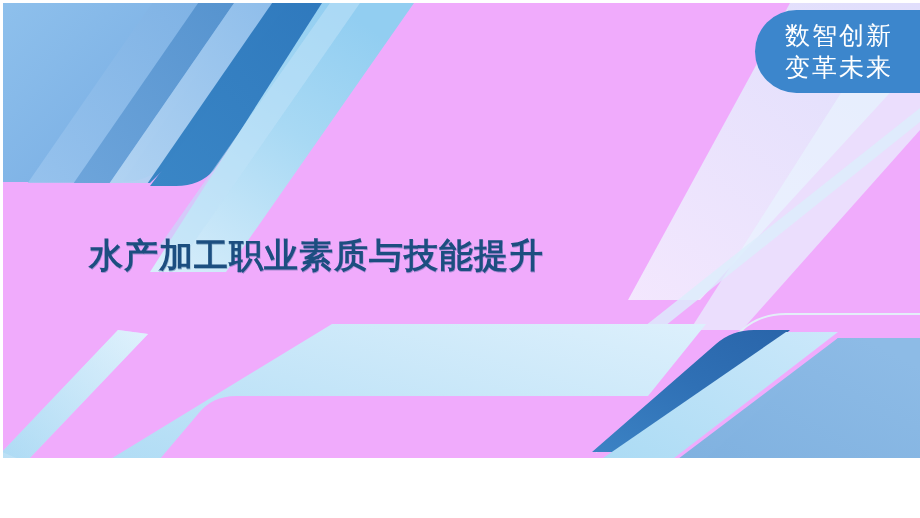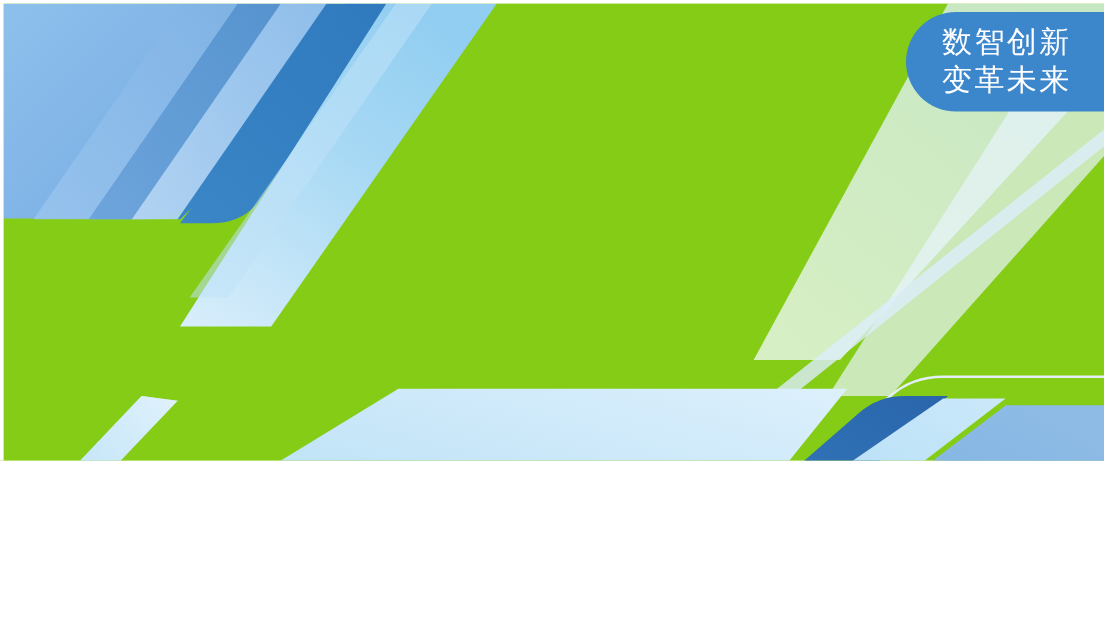--- a/index.html
+++ b/index.html
@@ -8,22 +8,22 @@
     padding: 0;
     background: #ffffff;
   }
   body {
     font-family: "Liberation Sans", "DejaVu Sans", sans-serif;
   }
 
   #slide {
     position: relative;
     width: 920px;
-    height: 384px;
-    background: #84cc16;
+    height: 458px;
+    background: #f0abfc;
     overflow: hidden;
   }
 
   
   #decor {
     position: absolute;
     left: 0;
     top: 0;
     width: 920px;
     height: 518px;
@@ -266,14 +266,15 @@
       <rect x="0" y="0" width="920" height="3" fill="#ffffff"></rect>
       <rect x="0" y="0" width="3" height="518" fill="#ffffff"></rect>
     </g>
   </svg>
 
   <div id="corner-badge">
     <span class="badge-line">数智创新</span>
     <span class="badge-line">变革未来</span>
   </div>
 
+  <div id="slide-title">水产加工职业素质与技能提升</div>
 
 </div>
 
 </body></html>

